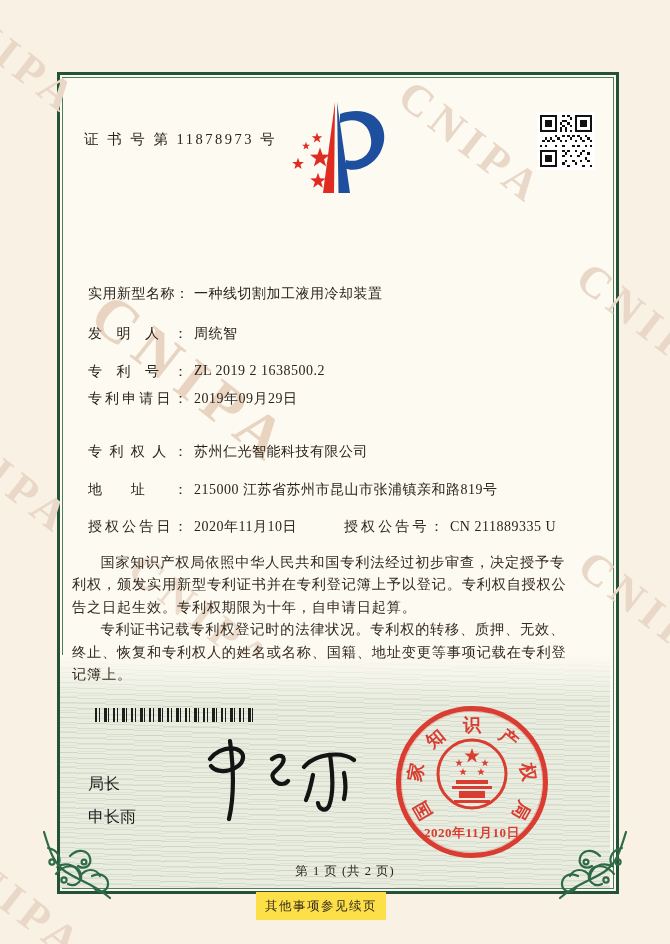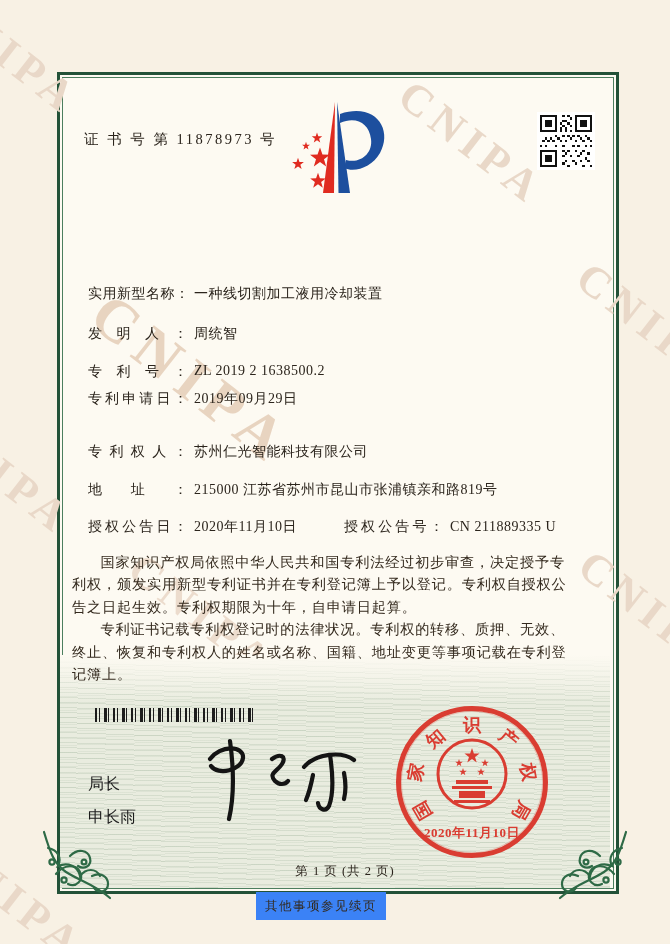--- a/index.html
+++ b/index.html
@@ -59,21 +59,21 @@
              box-shadow:inset 0 0 0 1px rgba(217,48,37,.25);}
   .seal-char{position:absolute;left:50%;top:50%;font-size:18px;font-weight:bold;color:#d93025;
              transform-origin:center;z-index:2;}
   .seal-emblem{position:absolute;left:50%;top:46%;transform:translate(-50%,-50%);}
   .seal-date{position:absolute;left:0;bottom:16px;width:100%;text-align:center;font-size:13px;
              color:#d93025;font-weight:bold;letter-spacing:.5px;z-index:2;}
 
   .page-info{position:absolute;left:0;top:863px;width:670px;text-align:center;font-size:12.5px;
              letter-spacing:1px;z-index:3;padding-left:10px;}
 
-  .footer-note{position:absolute;left:256px;top:892px;width:130px;height:28px;background:#3b82f6;
+  .footer-note{position:absolute;left:256px;top:892px;width:130px;height:28px;background:#fde047;
                z-index:3;display:flex;align-items:center;justify-content:center;font-size:12.5px;
                letter-spacing:1.5px;color:#33291d;}
 
   .corner{position:absolute;z-index:4;}
   .corner-left{left:34px;top:804px;}
   .corner-right{left:536px;top:804px;transform:scaleX(-1);}
 </style>
 </head>
 <body>
 

